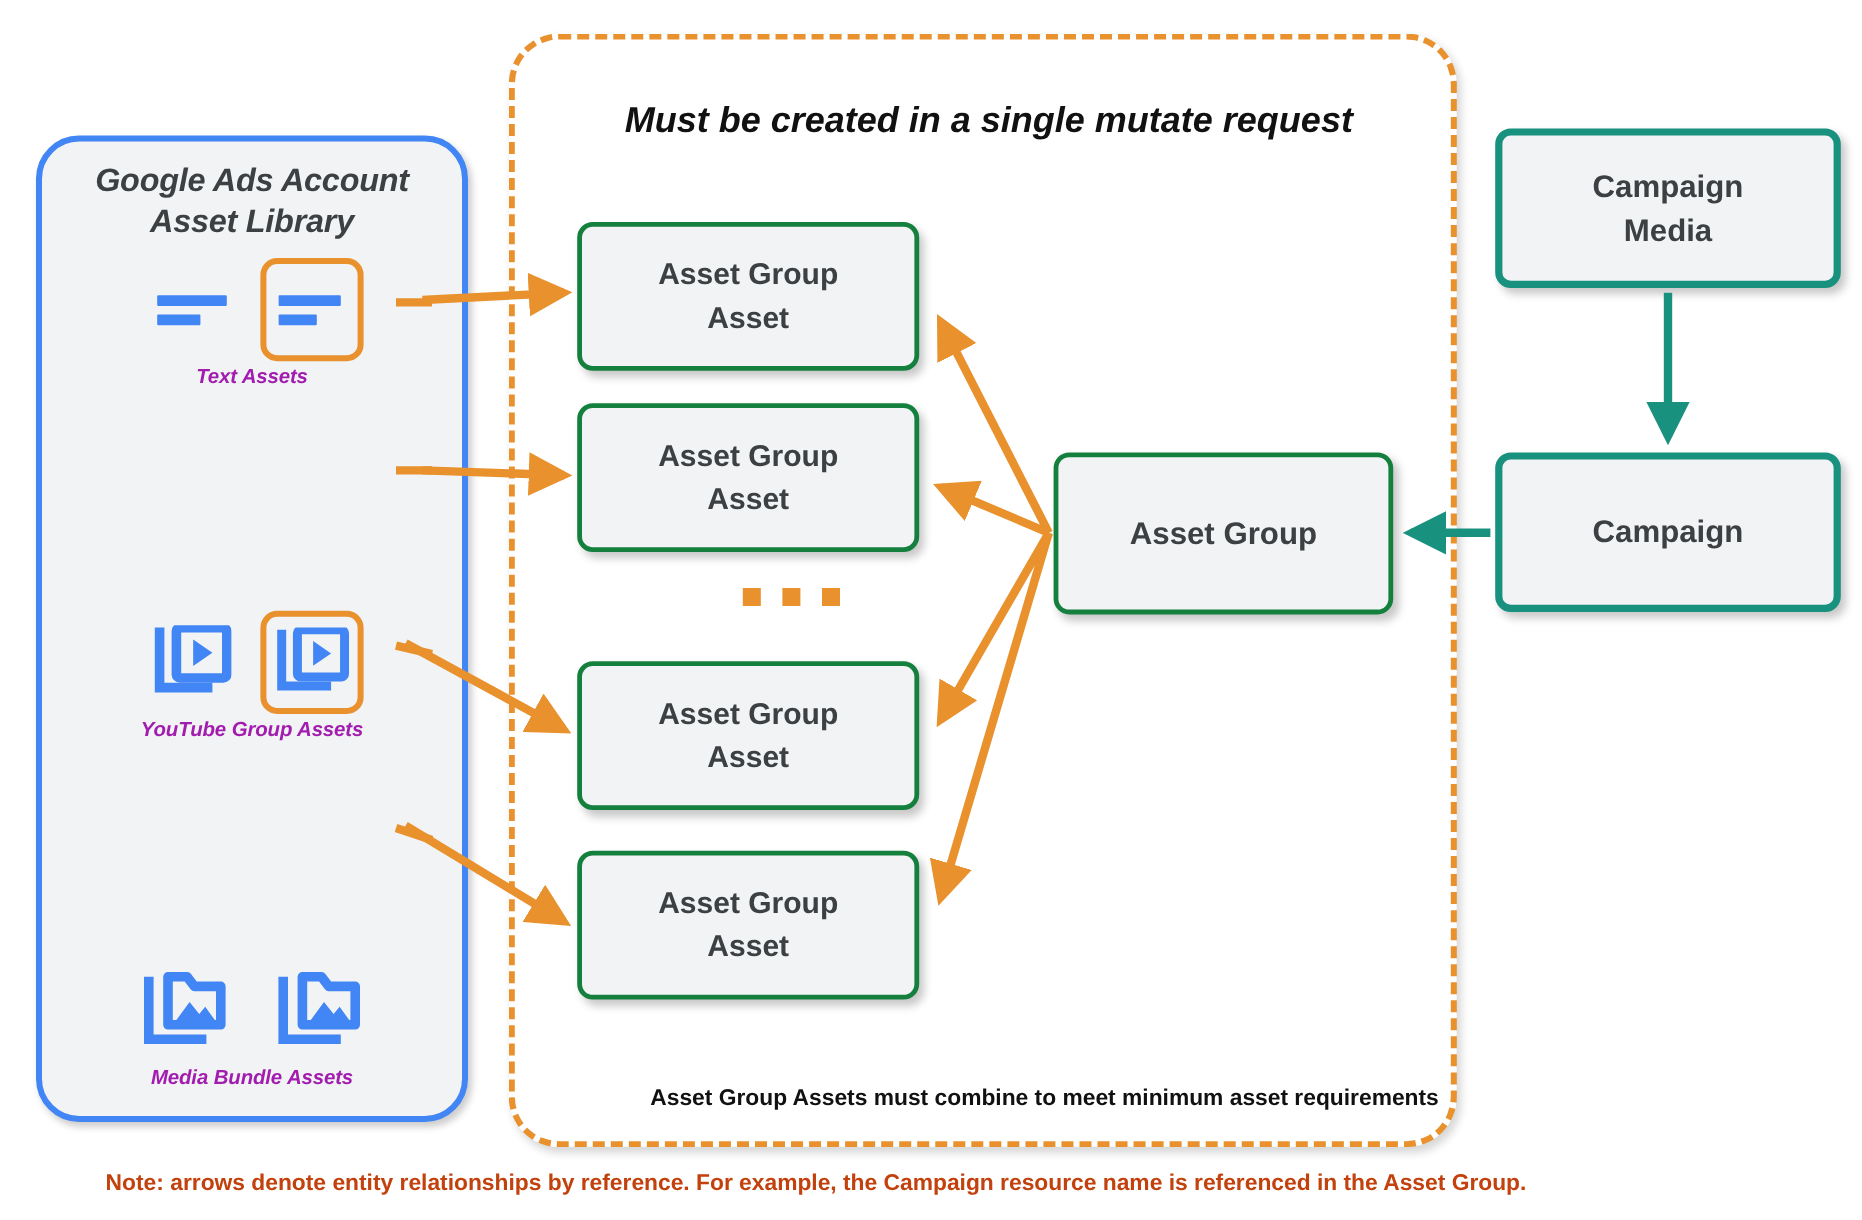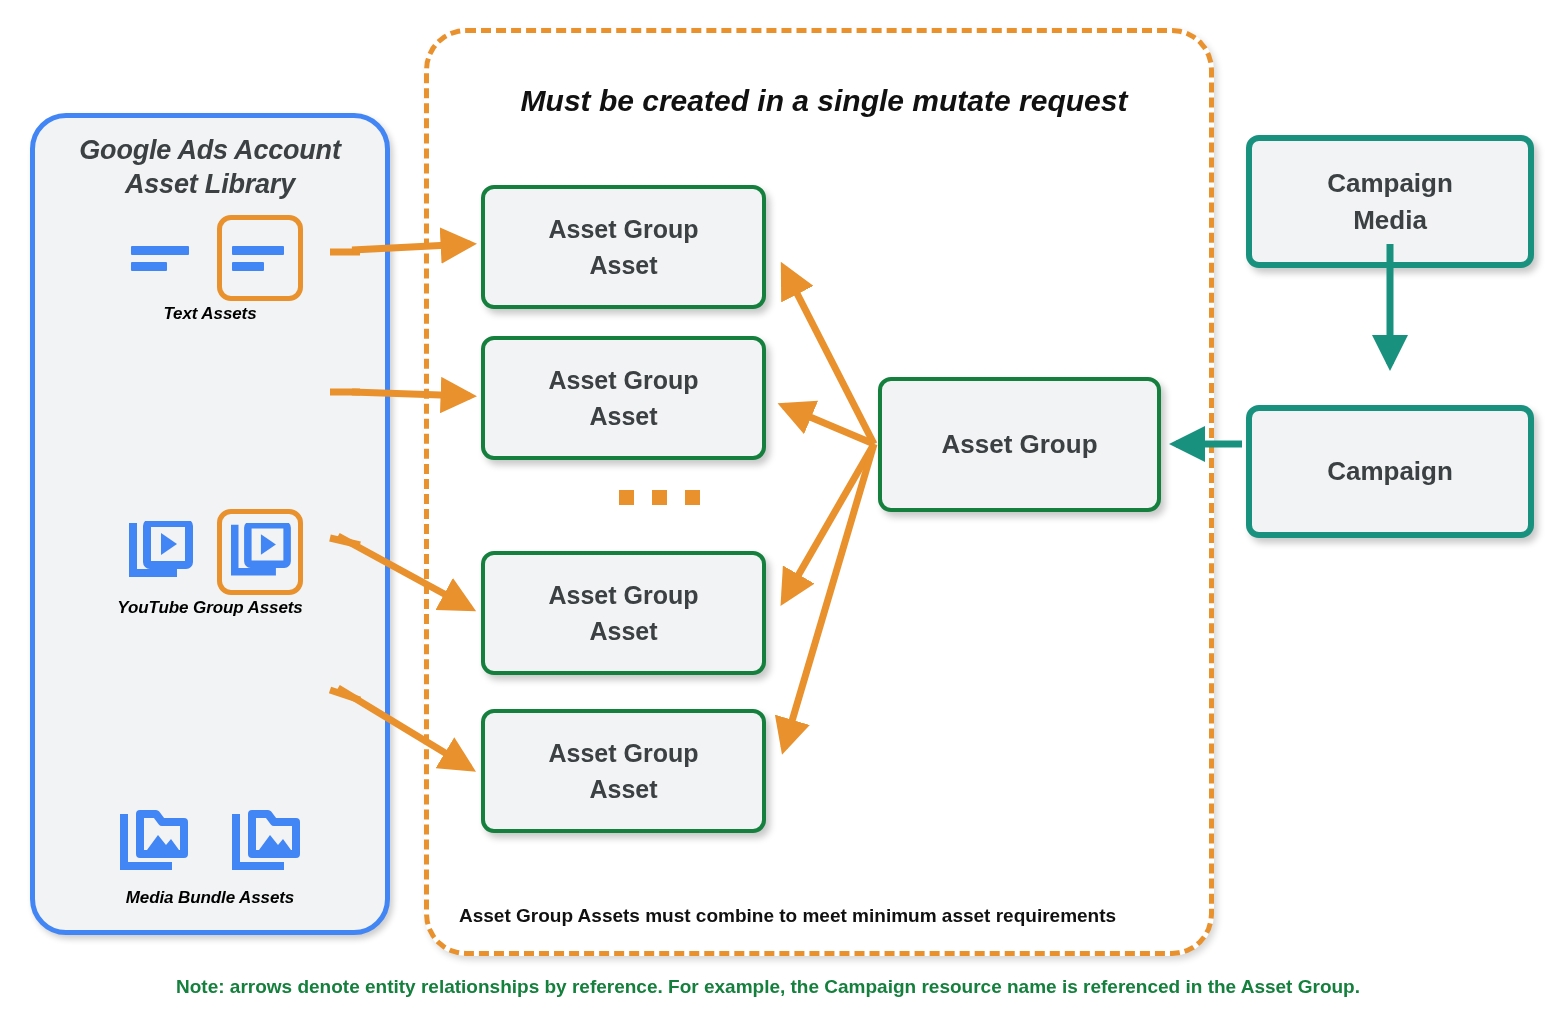--- a/index.html
+++ b/index.html
@@ -83,21 +83,21 @@
     box-sizing: border-box;
   }
   .icon-slot.highlight {
     border: 5px solid #e8912d;
     border-radius: 14px;
   }
   .asset-caption {
     text-align: center;
     font-size: 17px;
     font-weight: 700;
-    color: #000000;
+    color: #a21caf;
     margin-top: -2px;
     letter-spacing: -0.1px;
   }
 
   
   .mutate-container {
     position: absolute;
     left: 424px;
     top: 28px;
     width: 790px;
@@ -119,42 +119,42 @@
     font-style: italic;
     font-weight: 700;
     color: #111111;
     line-height: 1.33;
   }
   .mutate-footnote {
     position: absolute;
     left: 30px;
     top: 872px;
     width: 740px;
-    text-align: left;
+    text-align: right;
     font-size: 19px;
     font-weight: 700;
     color: #111111;
   }
 
   
   .node {
     position: absolute;
     background: #f1f3f4;
     box-sizing: border-box;
     border-radius: 13px;
     display: flex;
     align-items: center;
     justify-content: center;
     text-align: center;
     color: #3c4043;
     box-shadow: 4px 5px 7px rgba(0,0,0,0.22);
     z-index: 4;
   }
   .node.orange { border: 4px solid #15803d; }
-  .node.teal   { border: 6px solid #19917f; margin-top: 28px; }
+  .node.teal   { border: 6px solid #19917f; }
 
   .aga-box {
     left: 481px;
     width: 285px;
     height: 124px;
     font-size: 25px;
     font-weight: 700;
     line-height: 1.45;
   }
   .aga-1 { top: 185px; }
@@ -201,24 +201,24 @@
     width: 15px;
     height: 15px;
     background: #e8912d;
   }
 
   .bottom-note {
     position: absolute;
     left: 0;
     top: 976px;
     width: 1360px;
-    text-align: right;
+    text-align: center;
     font-size: 19px;
     font-weight: 700;
-    color: #15803d;
+    color: #c2410c;
   }
 </style>
 </head>
 <body>
 
 <div class="stage">
 
   <div class="mutate-container"></div>
 
   <div class="library-panel">

